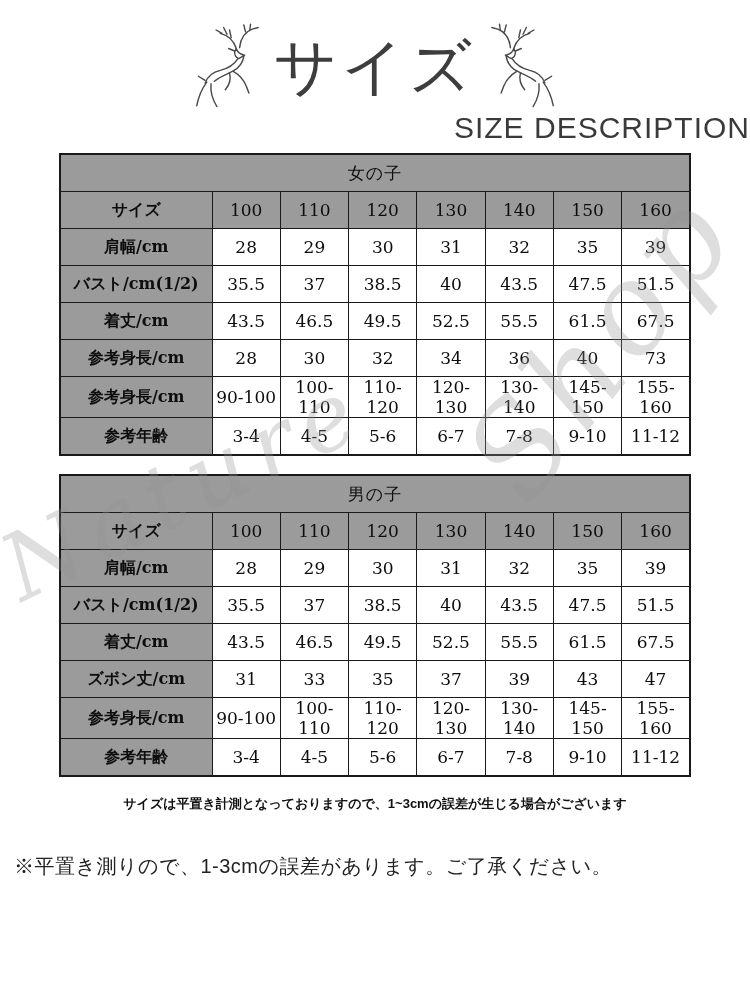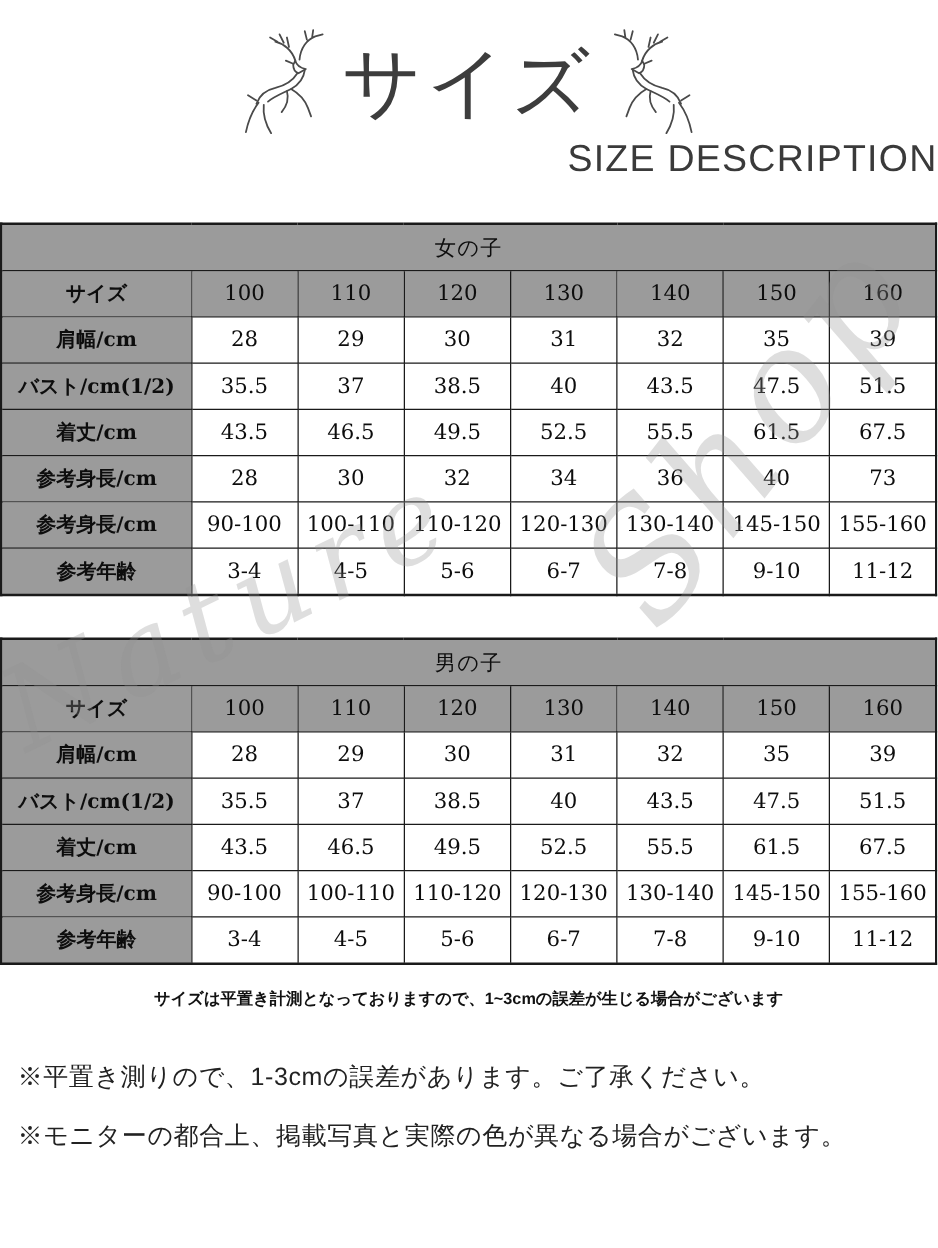--- a/index.html
+++ b/index.html
@@ -35,22 +35,22 @@
   }
   .page-subtitle{
     text-align:right;
     font-size:30px;
     color:#3a3a3a;
     letter-spacing:1px;
     margin-top:-2px;
   }
   
   .size-table{
-    width:750px;
-    margin:33px auto 18px auto;
+    width:632px;
+    margin:8px auto 18px auto;
     border-collapse:collapse;
     border:2px solid #1a1a1a;
     table-layout:fixed;
     font-family:"DejaVu Serif","Liberation Serif",serif;
   }
   .size-table td{
     border:1px solid #1a1a1a;
     height:36px;
     text-align:center;
     vertical-align:middle;
@@ -284,20 +284,30 @@
             <td class="gray label">着丈/cm</td>
             <td>43.5</td>
             <td>46.5</td>
             <td>49.5</td>
             <td>52.5</td>
             <td>55.5</td>
             <td>61.5</td>
             <td>67.5</td>
           </tr>
           <tr>
+            <td class="gray label">ズボン丈/cm</td>
+            <td>31</td>
+            <td>33</td>
+            <td>35</td>
+            <td>37</td>
+            <td>39</td>
+            <td>43</td>
+            <td>47</td>
+          </tr>
+          <tr>
             <td class="gray label">参考身長/cm</td>
             <td>90-100</td>
             <td>100-110</td>
             <td>110-120</td>
             <td>120-130</td>
             <td>130-140</td>
             <td>145-150</td>
             <td>155-160</td>
           </tr>
           <tr>
@@ -311,19 +321,18 @@
             <td>11-12</td>
           </tr>
         </tbody>
       </table>
     </div>
 
   <p class="footnote">サイズは平置き計測となっておりますので、1~3cmの誤差が生じる場合がございます</p>
 
   <div class="notes" id="notes">
       <p class="note">※平置き測りので、1-3cmの誤差があります。ご了承ください。</p>
-      <p class="note">※モニターの都合上、掲載写真と実際の色が異なる場合がございます。</p>
     </div>
 
   <div class="watermark" id="wm-shop">Shop</div>
   <div class="watermark" id="wm-nature">Nature</div>
 
 </div>
 
 </body></html>

